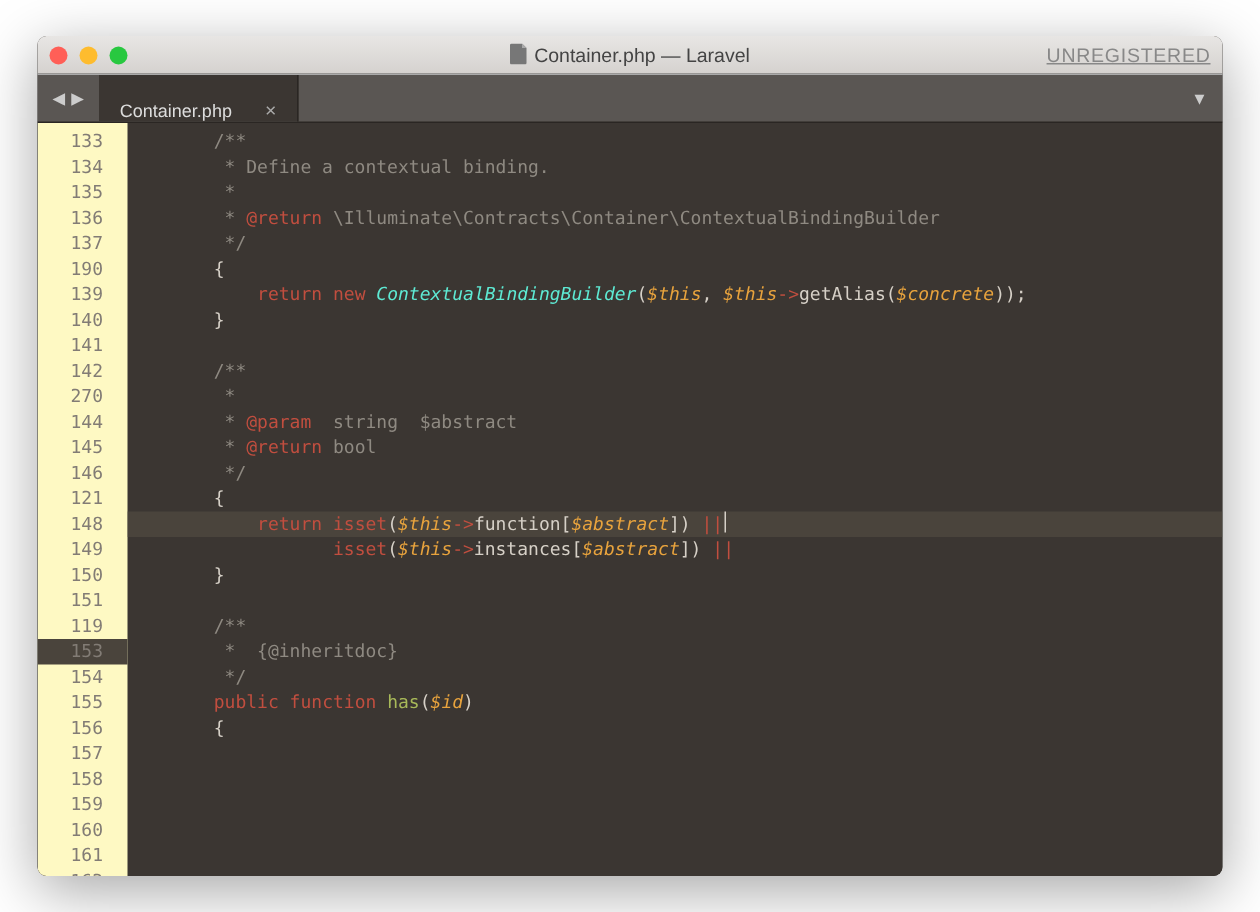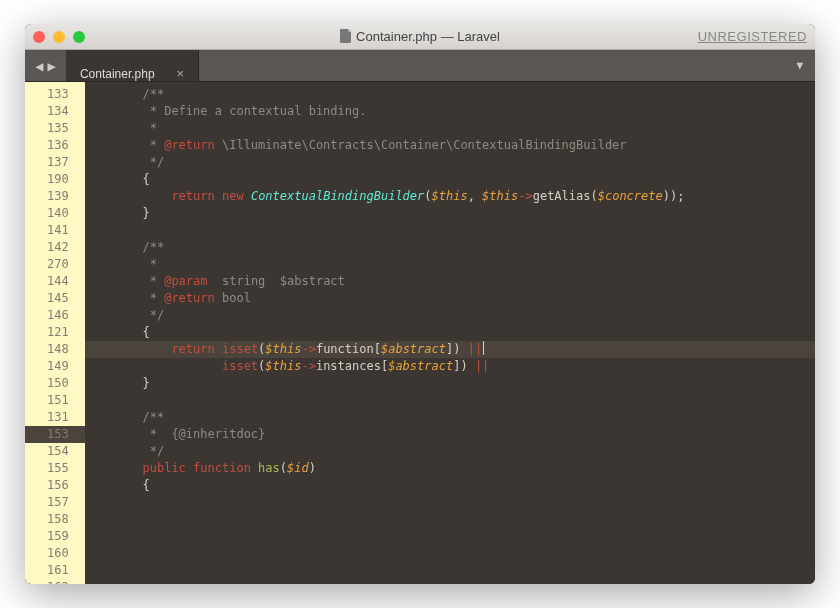--- a/index.html
+++ b/index.html
@@ -173,21 +173,21 @@
         <div>142</div>
         <div>270</div>
         <div>144</div>
         <div>145</div>
         <div>146</div>
         <div>121</div>
         <div>148</div>
         <div>149</div>
         <div>150</div>
         <div>151</div>
-        <div>131</div>
+        <div>119</div>
         <div class="hl">153</div>
         <div>154</div>
         <div>155</div>
         <div>156</div>
         <div>157</div>
         <div>158</div>
         <div>159</div>
         <div>160</div>
         <div>161</div>
         <div>162</div>

